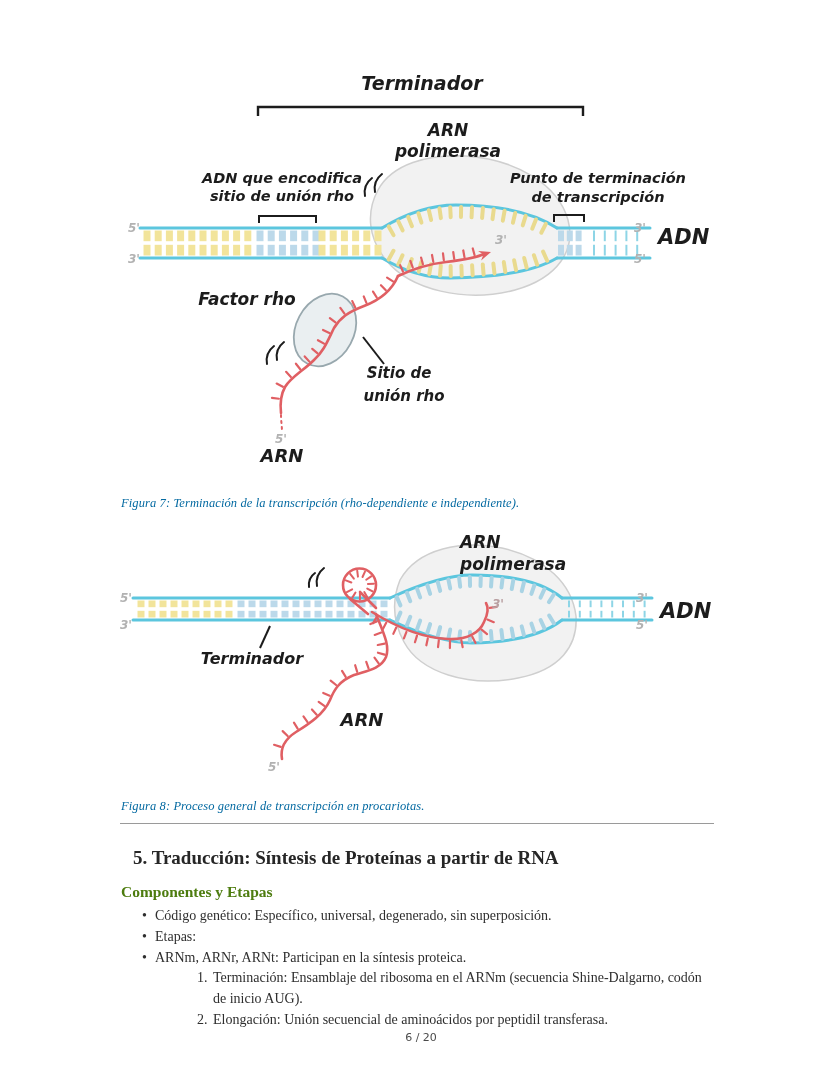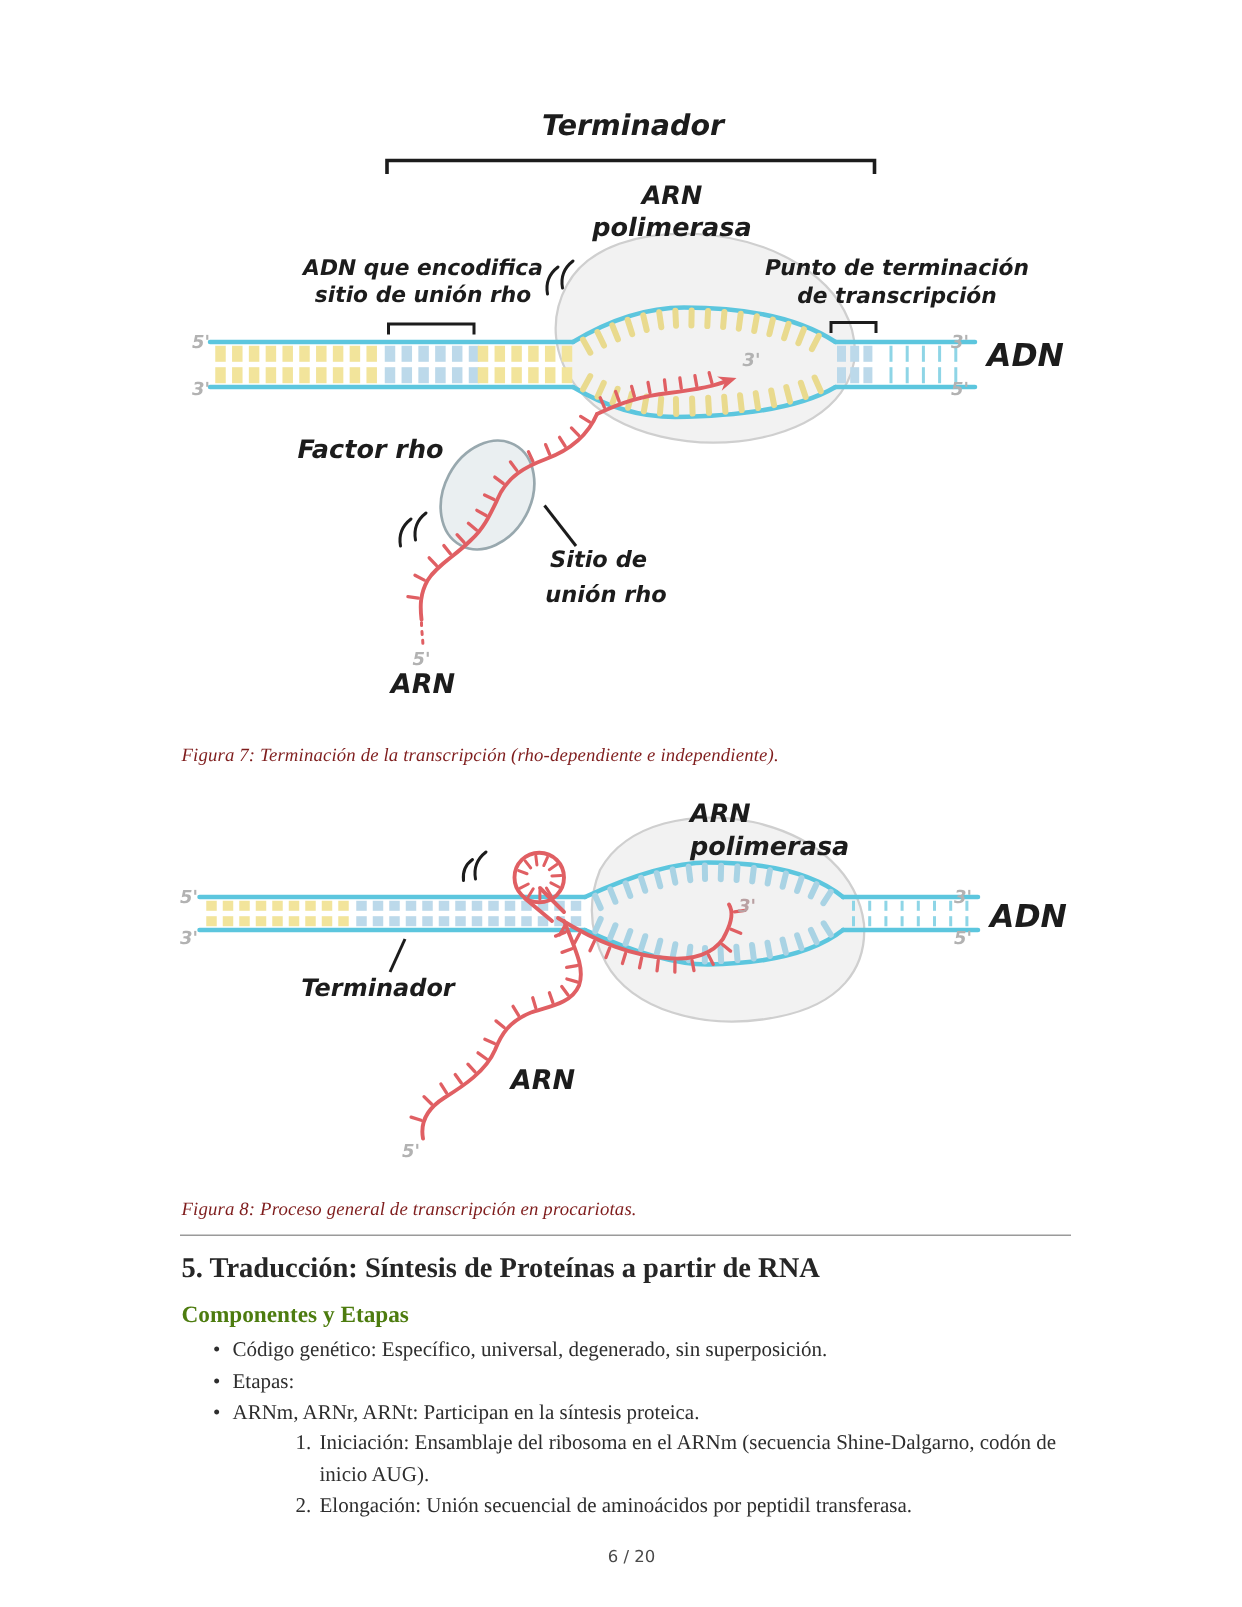--- a/index.html
+++ b/index.html
@@ -7,25 +7,25 @@
     position:relative; width:828px; height:1071px; background:#ffffff;
     font-family:"Liberation Serif", serif; overflow:hidden;padding-left:14px;
   }
   svg text { user-select:none; }
   .hw { font-family:"DejaVu Sans", sans-serif; font-style:italic; font-weight:bold; fill:#1c1c1c; }
   .hw-gray { font-family:"DejaVu Sans", sans-serif; font-style:italic; font-weight:bold; fill:#b2b2b2; }
   .hw-red { font-family:"DejaVu Sans", sans-serif; font-style:italic; font-weight:bold; fill:#b9a0a2; }
   .fig { position:absolute; left:110px; }
   .fig-caption {
     position:absolute; left:121px; width:600px;
-    font-style:italic; font-size:12.5px; color:#7f1d1d; letter-spacing:0.1px;
+    font-style:italic; font-size:12.5px; color:#0369a1; letter-spacing:0.1px;
   }
   .separator { position:absolute; left:120px; top:823px; width:594px; border:none; border-top:1.5px solid #9a9a9a; margin:0; }
   .content { position:absolute; left:121px; top:833px; width:597px; color:#2e2e2e; }
-  .content h1 { margin:0; font-size:19px; line-height:25px; color:#262626; font-weight:bold; }
+  .content h1 { margin:12px; font-size:19px; line-height:25px; color:#262626; font-weight:bold; }
   .content h2 { margin:9px 0 4px 0; font-size:15.5px; line-height:20px; color:#4d7c0f; font-weight:bold; }
   .bullet-list { margin:0; padding:0; list-style:none; font-size:14px; }
   .bullet-item { position:relative; padding-left:34px; line-height:20.8px; }
   .bullet-item::before { content:"\2022"; position:absolute; left:21px; top:0; }
   .step-list { margin:0; padding:0; list-style:none; font-size:14px; }
   .step-item { position:relative; padding-left:92px; line-height:20.8px; }
   .step-item .num { position:absolute; left:76px; }
   .lead { font-weight:normal; }
   .footer {
     position:absolute; left:0; right:0; top:1031px; text-align:center;
@@ -407,21 +407,21 @@
       </li>
       <li class="bullet-item">
         <span class="lead">Etapas:</span><span></span>
       </li>
       <li class="bullet-item">
         <span class="lead">ARNm, ARNr, ARNt:</span><span> Participan en la síntesis proteica.</span>
       </li>
     </ul>
     <ol class="step-list">
       <li class="step-item">
-        <span class="num">1.</span><span class="lead">Iniciación:</span><span> Ensamblaje del ribosoma en el ARNm (secuencia Shine-Dalgarno, codón de inicio AUG).</span>
+        <span class="num">1.</span><span class="lead">Terminación:</span><span> Ensamblaje del ribosoma en el ARNm (secuencia Shine-Dalgarno, codón de inicio AUG).</span>
       </li>
       <li class="step-item">
         <span class="num">2.</span><span class="lead">Elongación:</span><span> Unión secuencial de aminoácidos por peptidil transferasa.</span>
       </li>
     </ol>
   </div>
 
   <div class="footer">6 / 20</div>
 </div>
 

